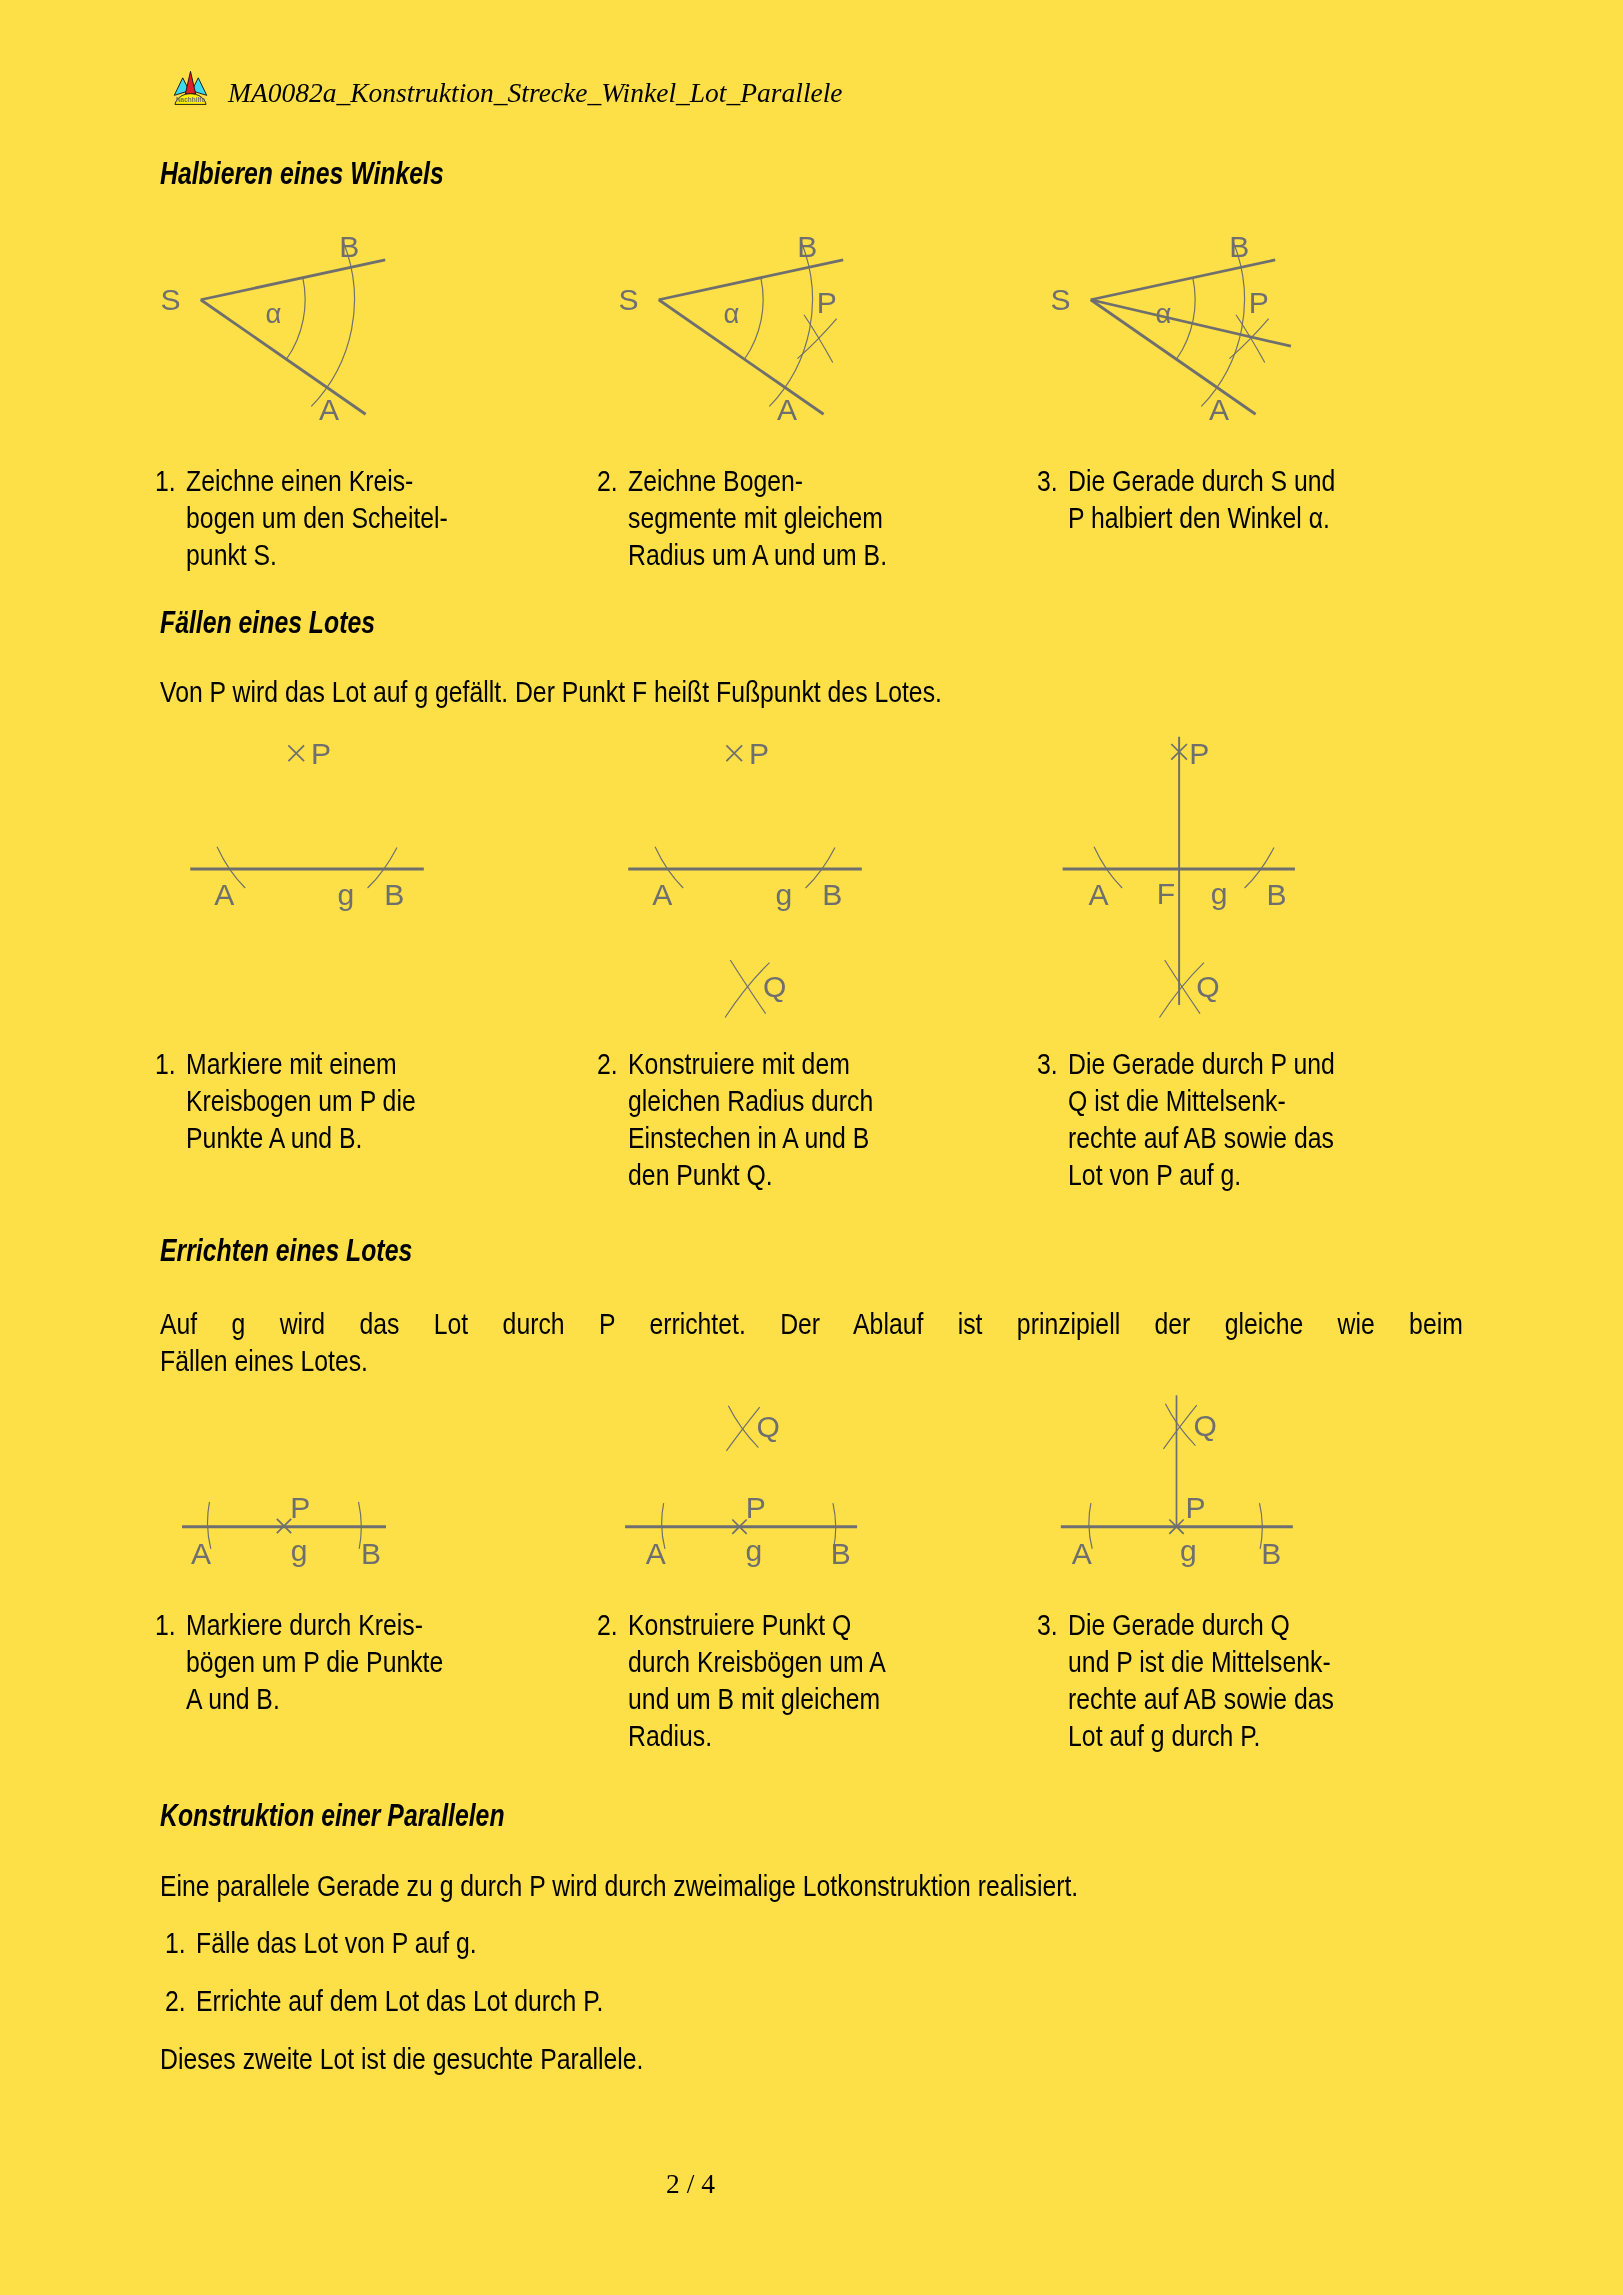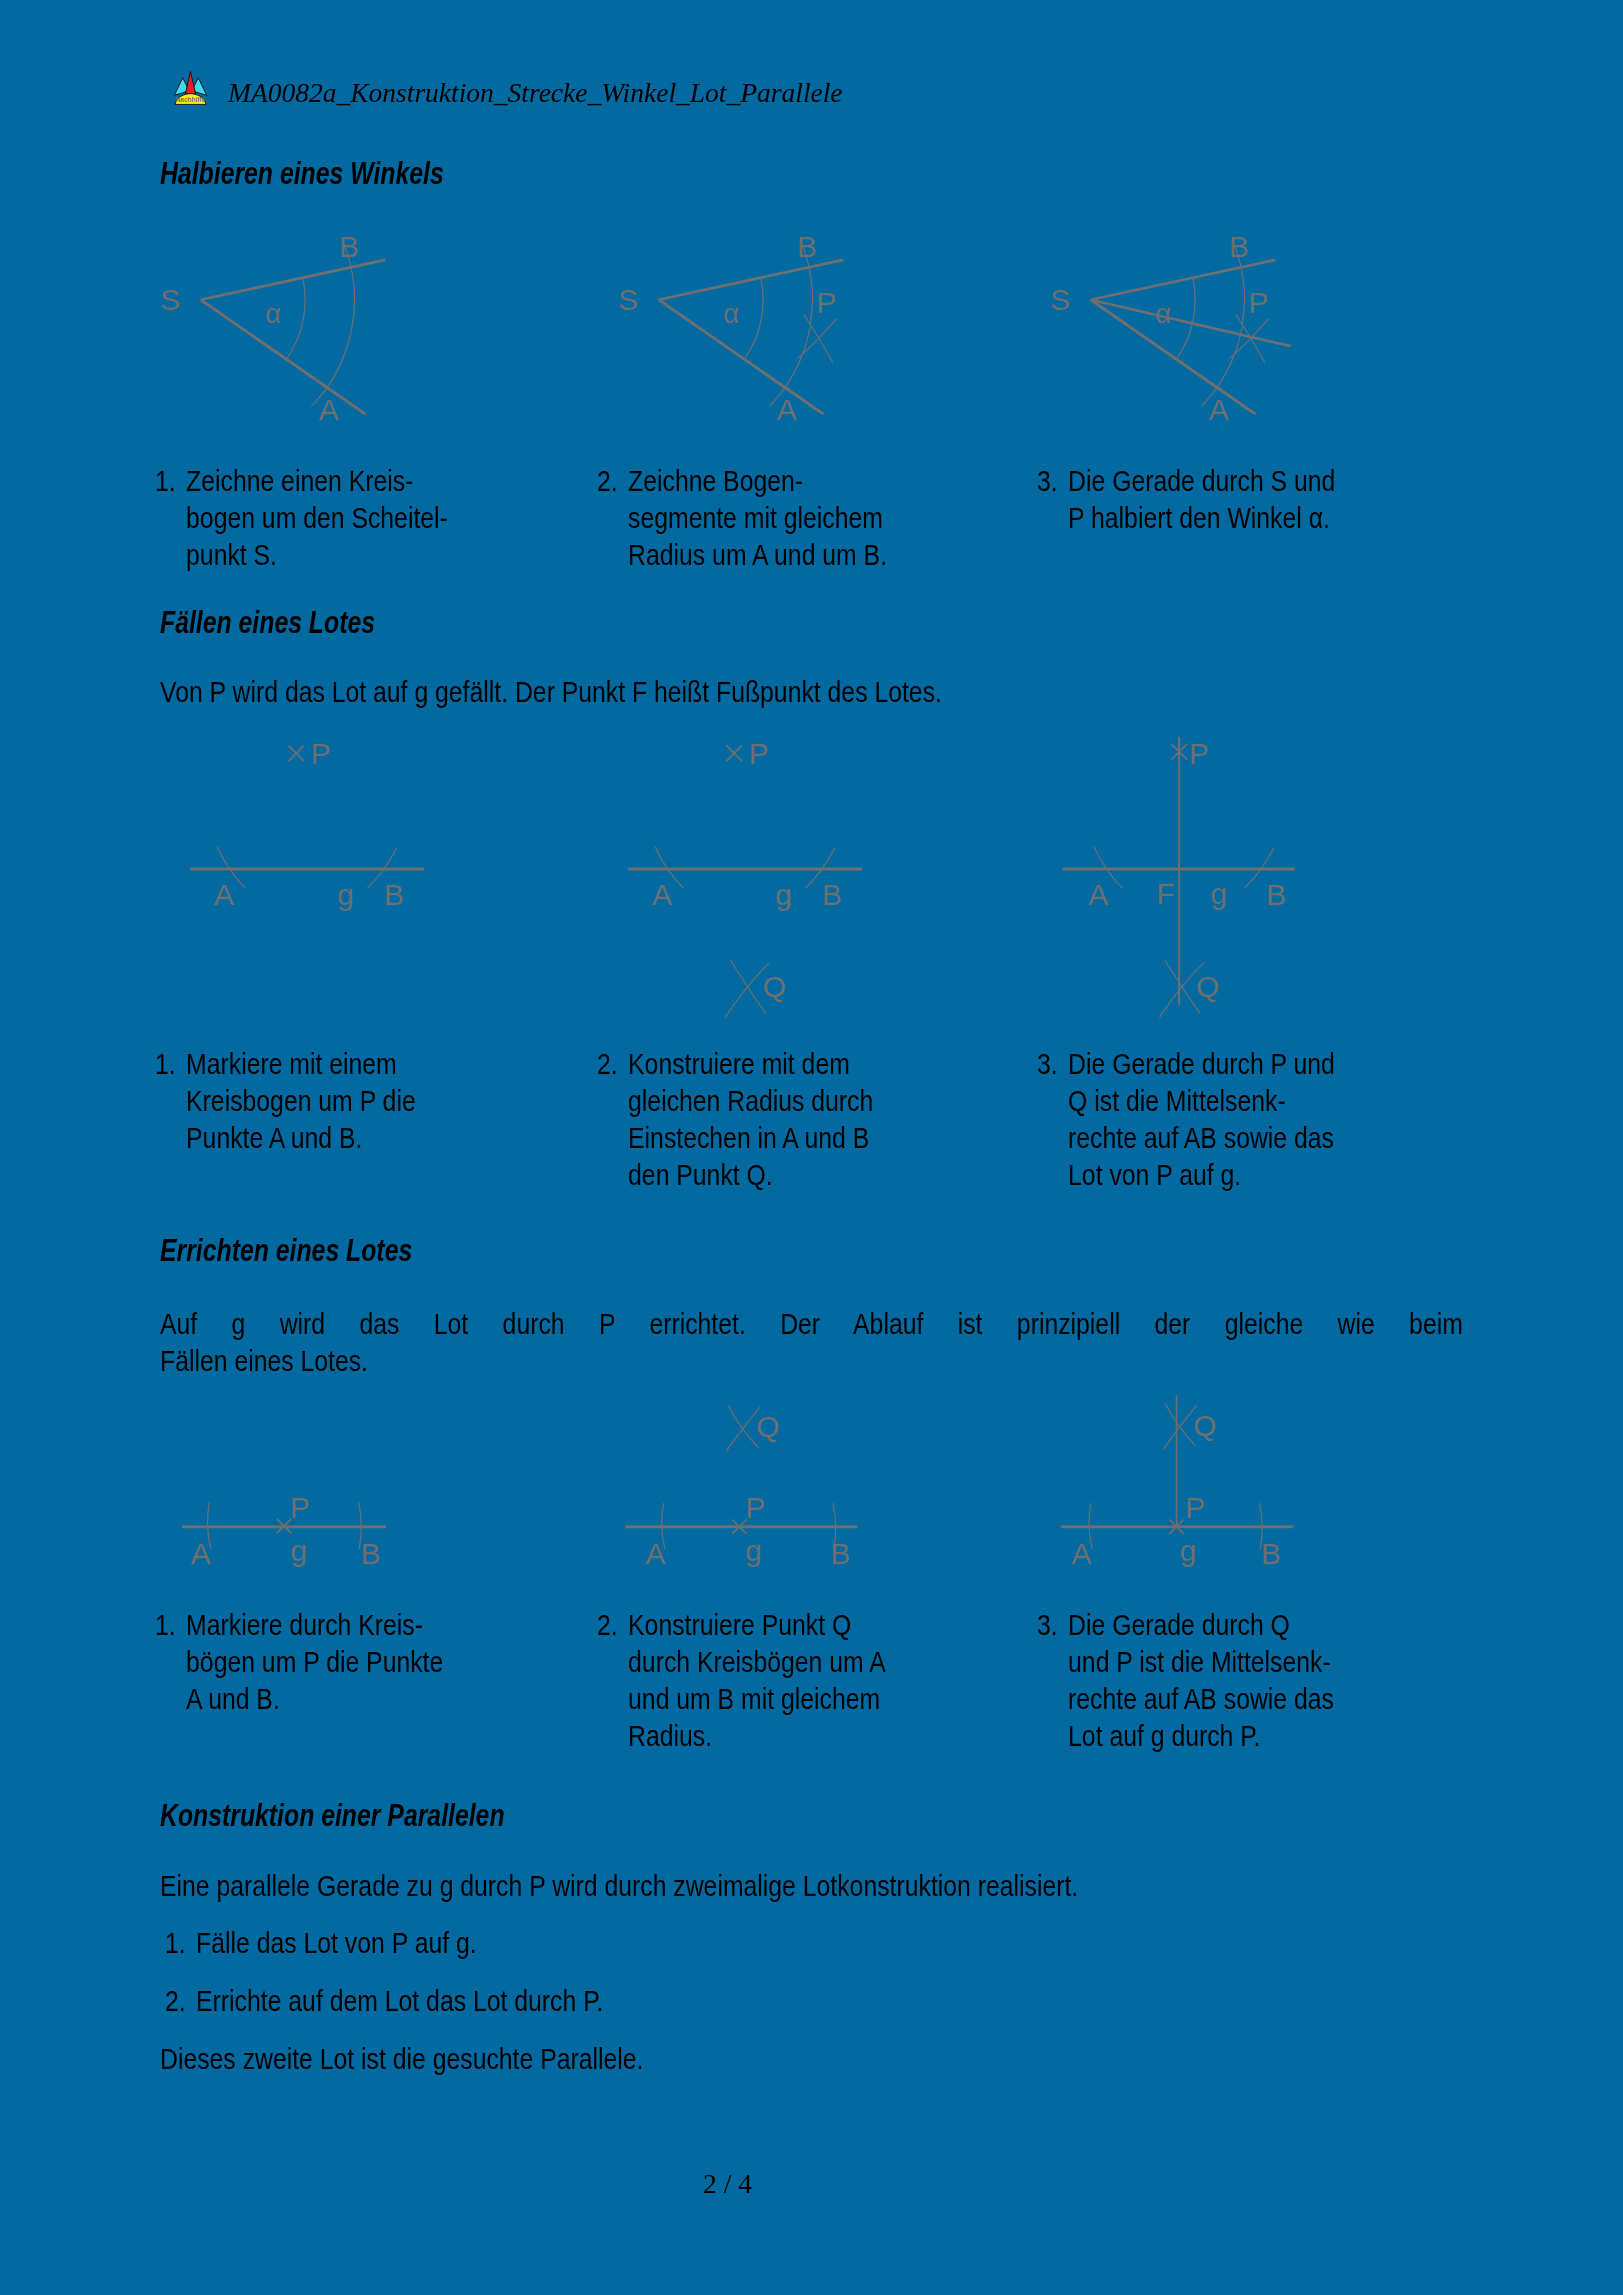--- a/index.html
+++ b/index.html
@@ -1,31 +1,31 @@
 <!DOCTYPE html>
 <html style="font-size:10.5px"><head>
 <meta charset="utf-8">
 <style>
   html,body{margin:0;padding:0;background:#e8e8e8;}
-  #page{position:relative;width:1623px;height:2295px;background:#0369a1;overflow:hidden;
+  #page{position:relative;width:1623px;height:2295px;background:#fde047;overflow:hidden;
         font-family:"Liberation Sans",sans-serif;color:#000;}
   .heading{position:absolute;font:italic bold 31px/1.15 "Liberation Sans",sans-serif;
            transform:scaleX(.80);transform-origin:0 0;white-space:nowrap;}
   .para{position:absolute;font:29.5px/37px "Liberation Sans",sans-serif;
         transform:scaleX(.84);transform-origin:0 0;white-space:nowrap;}
   .jline{position:absolute;font:29.5px/37px "Liberation Sans",sans-serif;
          transform:scaleX(.84);transform-origin:0 0;width:1551px;
          text-align:justify;text-align-last:justify;white-space:nowrap;}
   .step,.litem{position:absolute;display:flex;font:29.5px/37px "Liberation Sans",sans-serif;
         transform:scaleX(.84);transform-origin:0 0;}
   .step .num,.litem .num{width:37px;flex:none;}
   .lines{white-space:pre-line;}
   .hdr-title{position:absolute;font:italic 27.5px/1.2 "Liberation Serif",serif;white-space:nowrap;}
   .footer{position:absolute;left:0;width:1381px;text-align:center;
-          font:27.5px/1 "Liberation Serif",serif;margin-left:37px;}
+          font:27.5px/1 "Liberation Serif",serif;}
   svg{position:absolute;display:block;}
   svg text{font-family:"Liberation Sans",sans-serif;fill:#6f6f6f;}
   .lbl{font-size:46px;}
   .lbl-sm{font-size:42px;}
 </style>
 </head>
 <body>
 
 <div id="page">
 

